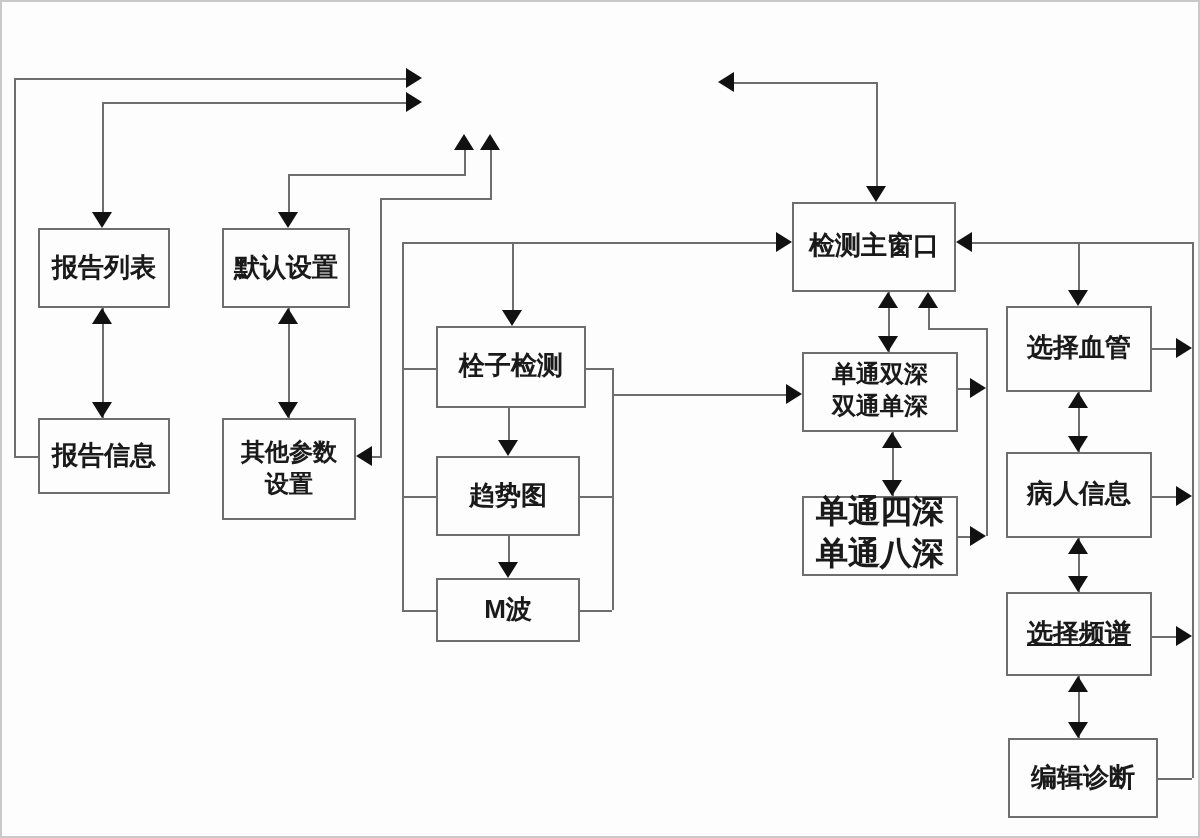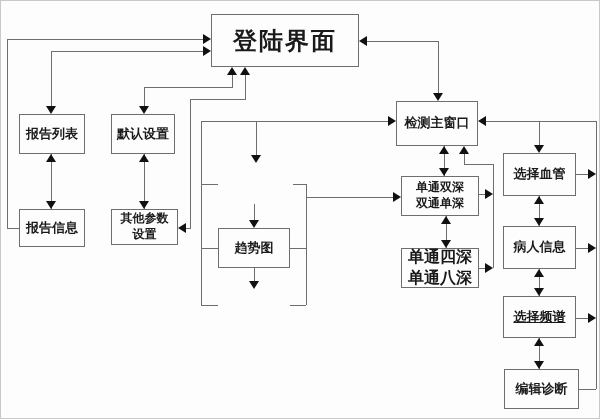--- a/index.html
+++ b/index.html
@@ -33,46 +33,49 @@
   .ar-r{border-width:5px 0 5px 8px;border-left-color:#111111;}
   .ar-l{border-width:5px 8px 5px 0;border-right-color:#111111;}
   .ar-u{border-width:0 5px 8px 5px;border-bottom-color:#111111;}
   .ar-d{border-width:8px 5px 0 5px;border-top-color:#111111;}
 </style>
 </head>
 <body>
 
 <div id="canvas">
 
-  <div class="node big" style="left:210px;top:13px;width:148px;height:53px;">
-    <span>登陆界面</span>
-  </div>
 
   <div class="node" style="left:18px;top:113px;width:66px;height:40px;">
     <span>报告列表</span>
   </div>
 
   <div class="node" style="left:18px;top:208px;width:66px;height:38px;">
     <span>报告信息</span>
   </div>
 
   <div class="node" style="left:110px;top:113px;width:64px;height:40px;">
     <span>默认设置</span>
   </div>
 
-  <div class="node" style="left:110px;top:208px;width:67px;height:36px;font-size:12px;">
+  <div class="node" style="left:110px;top:208px;width:67px;height:51px;font-size:12px;">
     <span>其他参数
 设置</span>
   </div>
 
+  <div class="node" style="left:217px;top:162px;width:75px;height:41px;">
+    <span>栓子检测</span>
+  </div>
 
   <div class="node" style="left:217px;top:227px;width:72px;height:40px;">
     <span>趋势图</span>
   </div>
 
+  <div class="node" style="left:217px;top:288px;width:72px;height:32px;">
+    <span>M波</span>
+  </div>
 
   <div class="node" style="left:395px;top:100px;width:82px;height:45px;">
     <span>检测主窗口</span>
   </div>
 
   <div class="node" style="left:400px;top:175px;width:78px;height:40px;font-size:12px;">
     <span>单通双深
 双通单深</span>
   </div>
 

